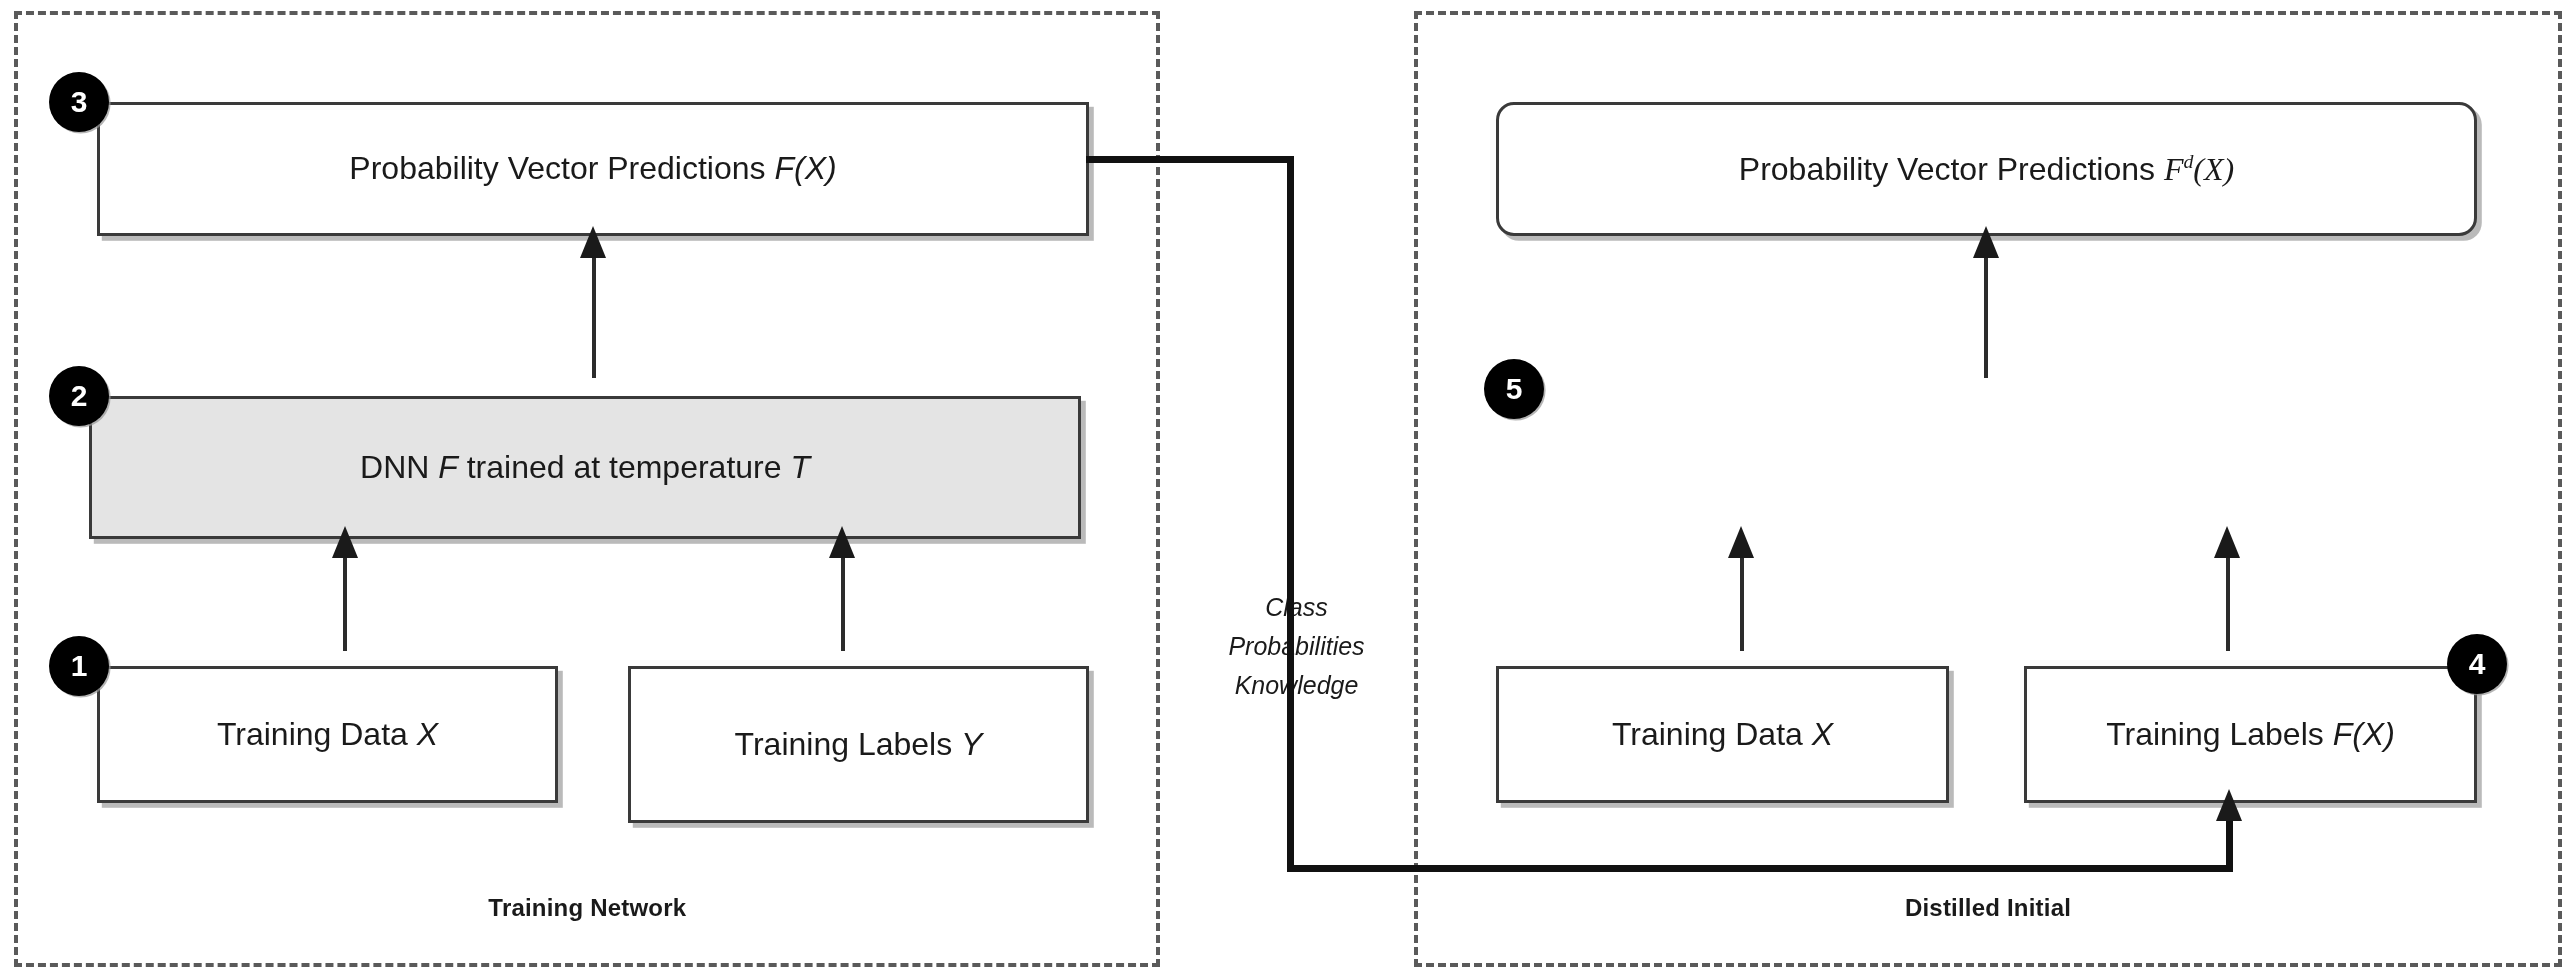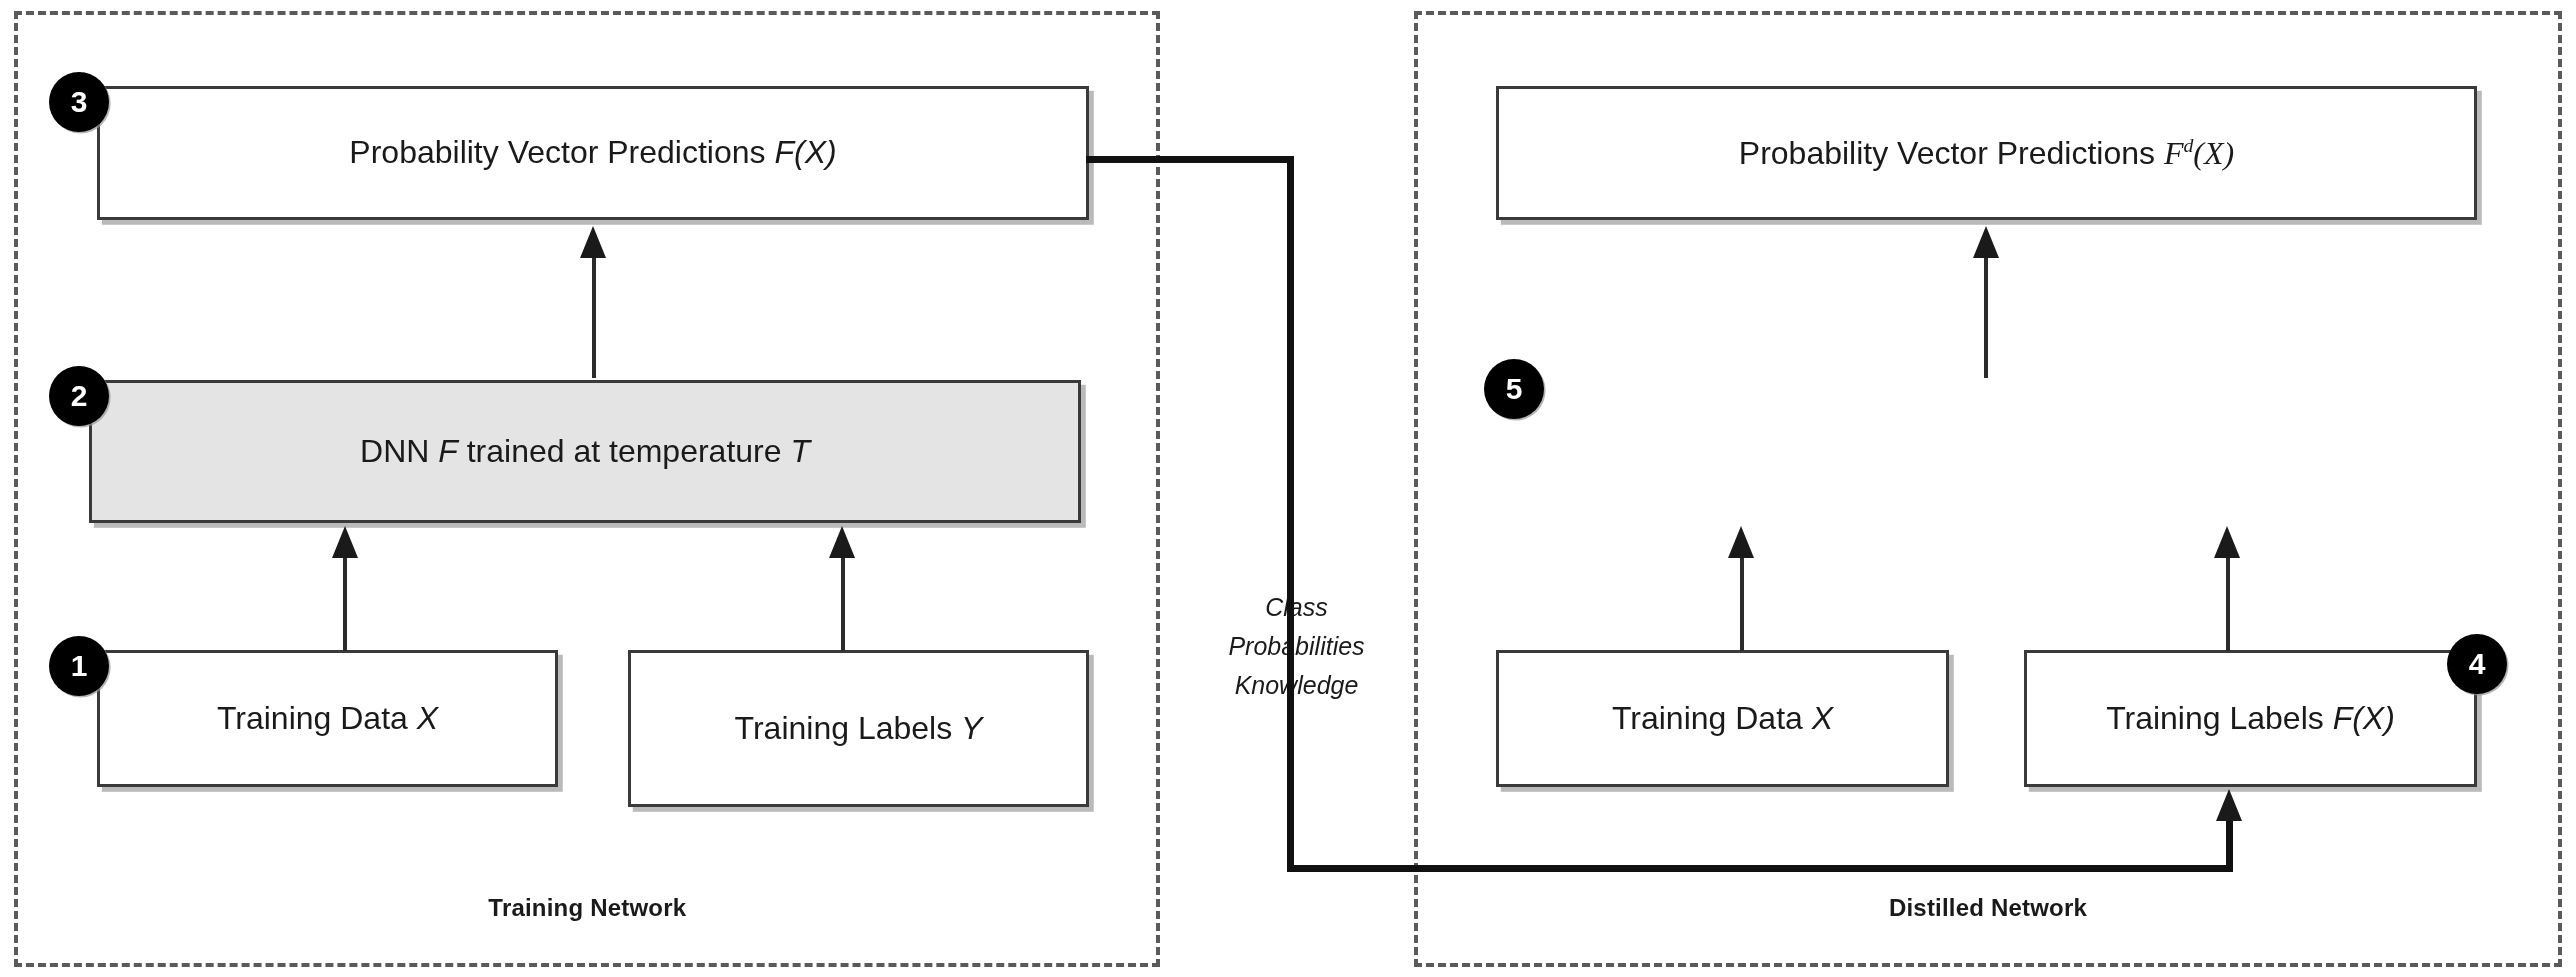--- a/index.html
+++ b/index.html
@@ -38,20 +38,21 @@
   
   .box {
     position: absolute;
     box-sizing: border-box;
     border: 3.2px solid #3a3a3a;
     background: #ffffff;
     display: flex;
     align-items: center;
     justify-content: center;
     box-shadow: 4.8px 4.8px 0 0 rgba(130,130,130,0.55);
+    margin-top: 16px;
   }
   .box.filled {
     background: #e4e4e4;
   }
   .box-label {
     font-size: 32px;
     color: #1a1a1a;
     white-space: nowrap;
     text-align: center;
     line-height: 1.1;
@@ -186,21 +187,21 @@
 
   <div class="vline thick" style="left:1287px; top:156px; height:716px;"></div>
 
   <div class="hline thick" style="left:1287px; top:865px; width:946px;"></div>
 
   <div class="vline thick" style="left:2226px; top:819px; height:49px;"></div>
   <div class="arrowhead-up" style="left:2216px; top:789px;"></div>
 
   <div class="panel" style="left:1414px; top:11px; width:1148px; height:956px;"></div>
 
-  <div class="box" style="left:1496px; top:86px; width:981px; height:134px;">
+  <div class="box" style="left:1496px; top:86px; width:981px; height:134px;border-radius:18px;">
     <span class="box-label">
       <span>Probability Vector Predictions </span><span class="mathvar"><span>F</span><sup>d</sup><span>(X)</span></span>
     </span>
   </div>
 
   <div class="vline" style="left:1984px; top:256px; height:122px;"></div>
   <div class="arrowhead-up" style="left:1973px; top:226px;"></div>
 
   <div class="badge" style="left:1484px; top:359px;">
     <span>5</span>
@@ -220,16 +221,16 @@
 
   <div class="box" style="left:2024px; top:650px; width:453px; height:137px;">
     <span class="box-label">
       <span>Training Labels </span><em>F(X)</em>
     </span>
   </div>
   <div class="badge" style="left:2447px; top:634px;">
     <span>4</span>
   </div>
 
-  <div class="panel-caption" style="left:1414px; top:894px; width:1148px;">Distilled Network</div>
+  <div class="panel-caption" style="left:1414px; top:894px; width:1148px;">Distilled Initial</div>
 
 </div>
 
 
 </body></html>

